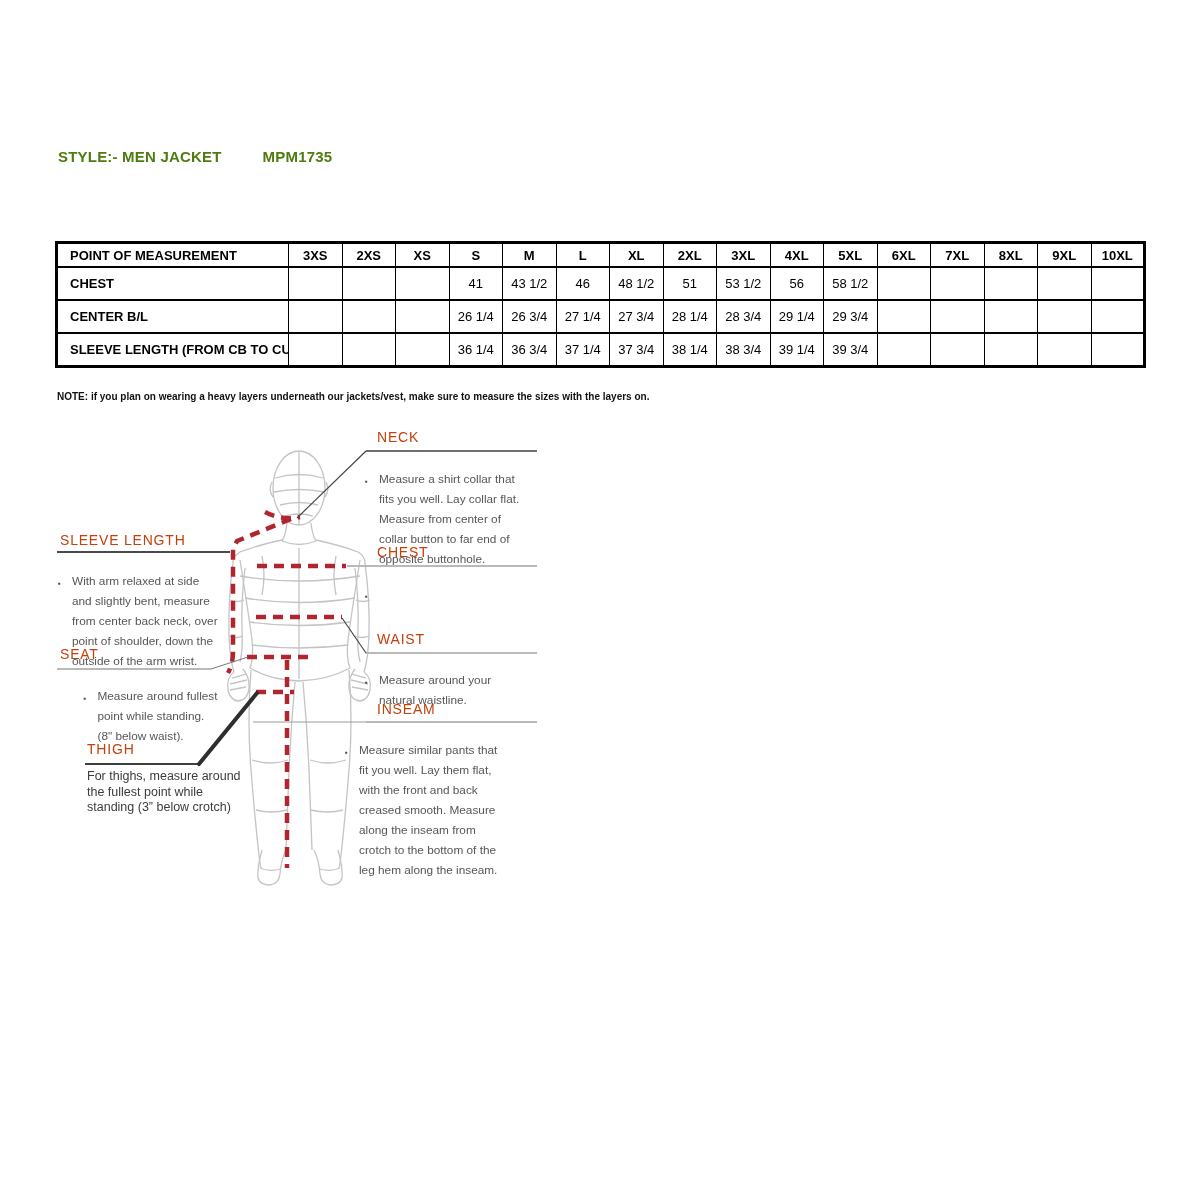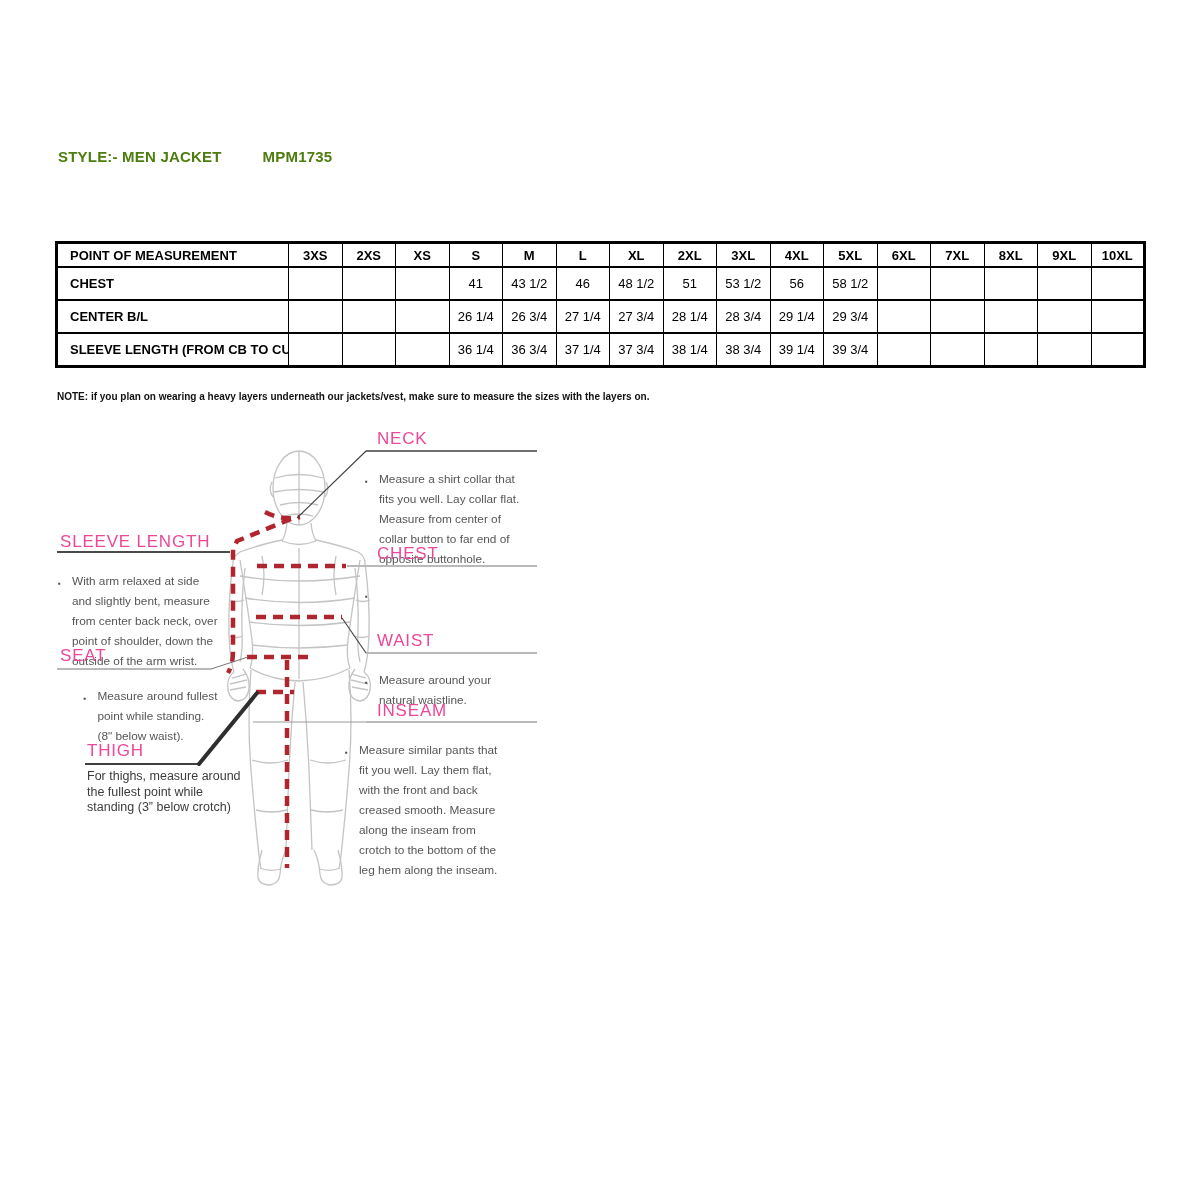--- a/index.html
+++ b/index.html
@@ -20,21 +20,21 @@
     border:1.5px solid #000;border-top-width:2.5px;border-bottom-width:2.5px;
     text-align:center;vertical-align:middle;padding:0;height:31px;overflow:hidden;white-space:nowrap;}
   #size-table thead th{height:22px;font-weight:bold;}
   #size-table th.rowlabel{width:218px;text-align:left;padding-left:12px;font-weight:bold;}
   #size-table td{font-weight:normal;}
 
   
   #note-line{left:57px;top:391px;font-size:10px;font-weight:bold;color:#111;}
 
   
-  .guide-title{font-size:17px;color:#ec4899;letter-spacing:.8px;font-weight:normal;}
+  .guide-title{font-size:14px;color:#c2410c;letter-spacing:.8px;font-weight:normal;}
   .guide-desc{display:flex;gap:6px;font-size:11.8px;line-height:20px;color:#565656;margin-top:13px;}
   .guide-desc .txt{white-space:pre-line;}
   .bullet{width:8px;flex:0 0 auto;}
   .bullet::before{content:"▪";font-size:8px;color:#4a4a4a;position:relative;top:1px;}
   #thigh-desc{font-size:12.5px;line-height:15.5px;color:#3c3c3c;white-space:pre-line;}
 
   #neck-label{left:377px;top:429px;}
   #neck-desc{left:365px;top:456px;width:175px;}
   #chest-label{left:377px;top:544px;}
   #chest-desc{left:365px;top:571px;width:175px;}

